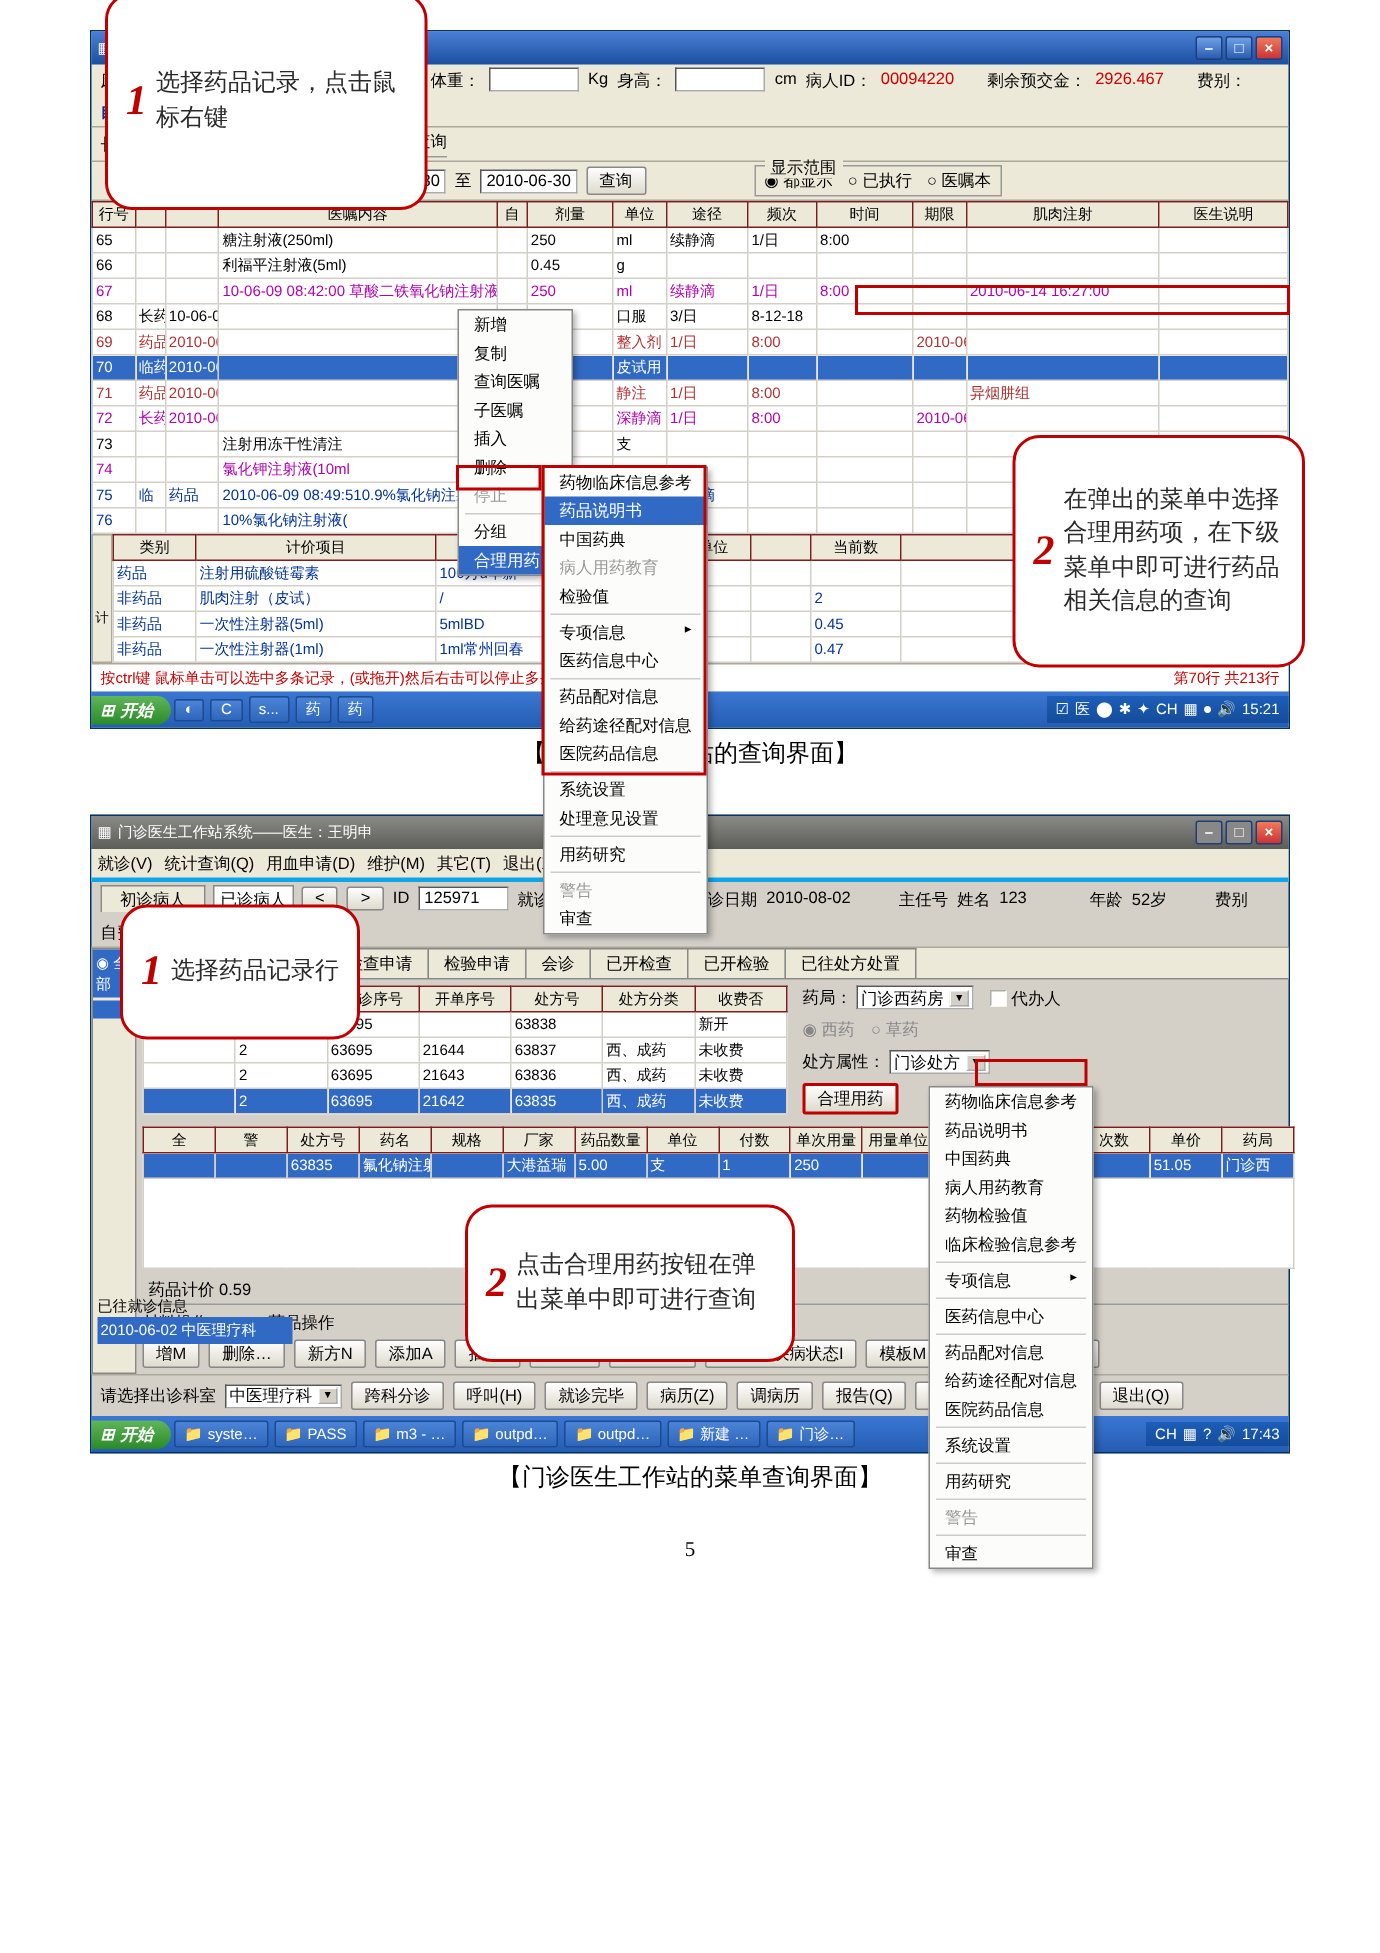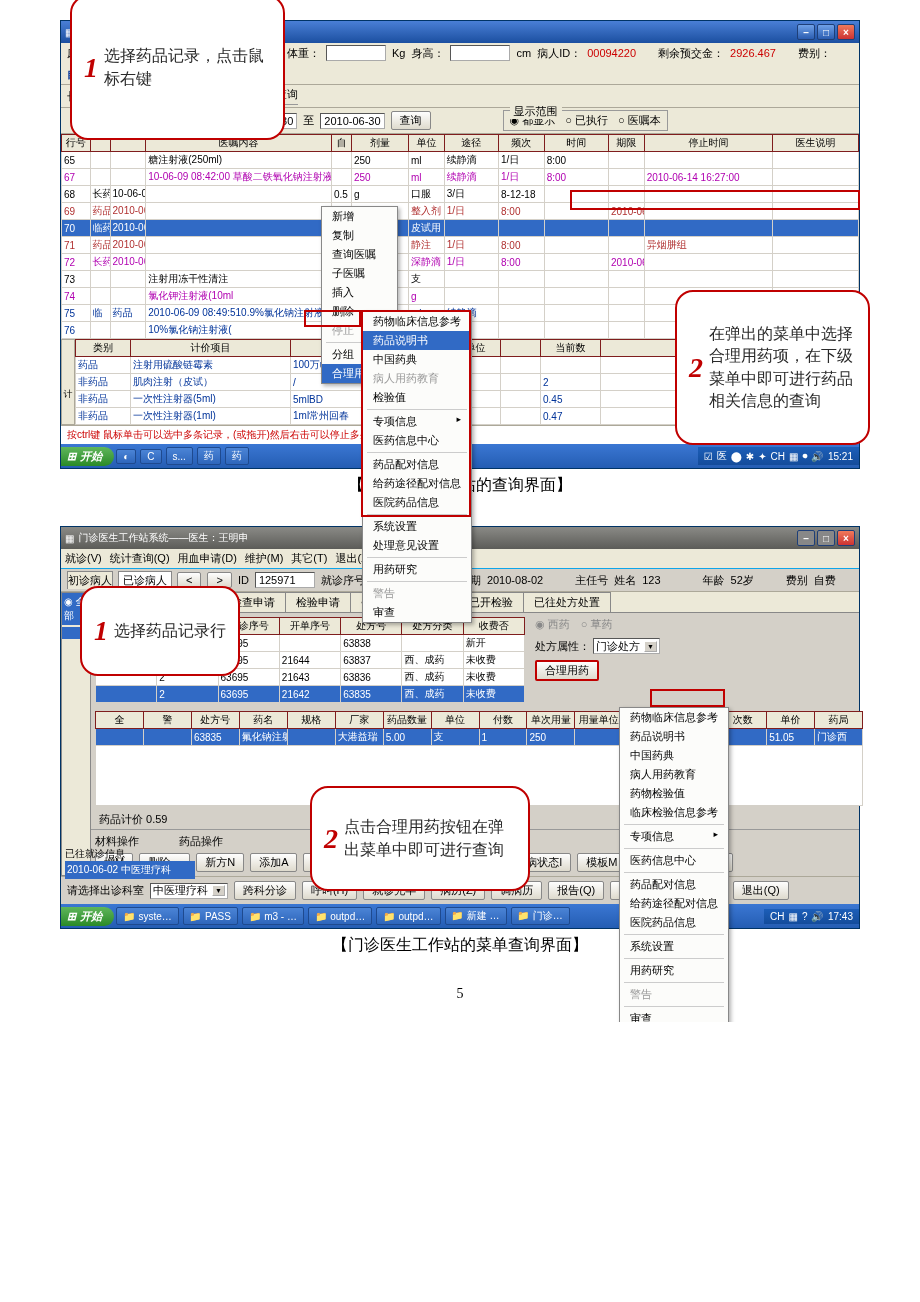--- a/index.html
+++ b/index.html
@@ -5,21 +5,21 @@
   * { box-sizing: border-box; margin: 0; padding: 0; }
   body { background: #fff; font-family: sans-serif; font-size: 10px; width: 920px; margin: 0 auto; }
   .page { padding: 20px 60px; }
   .figure { margin-bottom: 30px; position: relative; }
   .app-window { border: 1px solid #003366; background: #ece9d8; font-size: 10px; position: relative; }
   .titlebar { background: linear-gradient(to bottom, #4a7fd6, #1b4fa0); height: 22px; display: flex; justify-content: space-between; align-items: center; padding: 0 4px; color: #fff; }
   .titlebar-left { display: flex; align-items: center; gap: 4px; }
   .titlebar-icons { display: flex; gap: 2px; }
   .tb-btn { width: 18px; height: 16px; background: linear-gradient(to bottom,#6fa1e8,#2a5cb0); border: 1px solid #1e3f78; border-radius: 2px; display: flex; align-items: center; justify-content: center; color:#fff; font-size:10px; font-weight:bold; }
   .tb-btn.close { background: linear-gradient(to bottom,#f07a5b,#c33); }
-  .menubar { background: #ece9d8; padding: 2px 4px; border-bottom: 1px solid #0ea5e9; display:flex; gap:8px; font-size:11px; }
+  .menubar { background: #ece9d8; padding: 2px 4px; border-bottom: 3px solid #0ea5e9; display:flex; gap:8px; font-size:11px; }
   .toolbar-row { padding: 2px 6px; display: flex; flex-wrap: wrap; gap: 6px; align-items: center; border-bottom: 1px solid #aca899; font-size:11px; }
   .label { white-space: nowrap; }
   .value-blue { color: #003399; font-weight: bold; }
   .value-red { color: #cc0000; }
   .input-box { background:#fff; border:1px inset #aaa; padding:1px 3px; height:16px; display:inline-block; min-width:60px; }
   .btn { background: linear-gradient(to bottom,#fefefe,#dedacd); border:1px solid #888; padding:1px 8px; border-radius:2px; font-size:11px; }
   .radio-group { border:1px solid #999; padding:2px 6px; display:flex; gap:10px; align-items:center; }
   .grid { background:#fff; border:1px solid #888; font-size:10px; border-collapse:collapse; width:100%; table-layout:fixed; }
   .grid th { background:#ece9d8; border:1px solid #7f1d1d; padding:1px 2px; font-weight:normal; overflow:hidden; white-space:nowrap; }
   .grid td { border:1px solid #d4d0c8; padding:1px 2px; overflow:hidden; white-space:nowrap; height:14px; }
@@ -135,36 +135,51 @@
               <th></th>
               <th></th>
               <th>医嘱内容</th>
               <th>自</th>
               <th>剂量</th>
               <th>单位</th>
               <th>途径</th>
               <th>频次</th>
               <th>时间</th>
               <th>期限</th>
-              <th>停止时间</th>
+              <th>肌肉注射</th>
               <th>医生说明</th>
             </tr>
           </thead>
       <tbody id="f1-rows">
             <tr>
               <td>65</td>
               <td></td>
               <td></td>
               <td>糖注射液(250ml)</td>
               <td></td>
               <td>250</td>
               <td>ml</td>
               <td>续静滴</td>
               <td>1/日</td>
               <td>8:00</td>
+              <td></td>
+              <td></td>
+              <td></td>
+            </tr>
+            <tr>
+              <td>66</td>
+              <td></td>
+              <td></td>
+              <td>利福平注射液(5ml)</td>
+              <td></td>
+              <td>0.45</td>
+              <td>g</td>
+              <td></td>
+              <td></td>
+              <td></td>
               <td></td>
               <td></td>
               <td></td>
             </tr>
             <tr class="row-magenta">
               <td>67</td>
               <td></td>
               <td></td>
               <td>10-06-09 08:42:00 草酸二铁氧化钠注射液</td>
               <td></td>
@@ -410,21 +425,21 @@
             <span>✱</span>
             <span>✦</span>
         <span>CH</span>
         <span>▦</span>
             <span>⏺</span>
             <span>🔊</span>
         <span>15:21</span>
       </div>
     </div>
 
-    <div class="context-menu" style="left:260px; top:185px;" id="f1-cm-main">
+    <div class="context-menu" style="left:244px; top:185px;" id="f1-cm-main">
           <div class="mi">新增</div>
           <div class="mi">复制</div>
           <div class="mi">查询医嘱</div>
           <div class="mi">子医嘱</div>
           <div class="mi">插入</div>
           <div class="mi">删除</div>
           <div class="mi disabled">停止</div>
           <div class="sep"></div>
           <div class="mi">分组</div>
           <div class="mi highlight arrow">合理用药</div>
@@ -486,21 +501,21 @@
     <div class="menubar" id="f2-menubar">
           <span>就诊(V)</span>
           <span>统计查询(Q)</span>
           <span>用血申请(D)</span>
           <span>维护(M)</span>
           <span>其它(T)</span>
           <span>退出(X)</span>
         </div>
 
     <div class="toolbar-row">
-      <span class="tab" style="padding:1px 0">初诊病人</span>
+      <span class="tab" style="padding:1px 12px">初诊病人</span>
       <span class="tab active" style="padding:1px 4px">已诊病人</span>
       <button class="btn">&lt;</button>
       <button class="btn">&gt;</button>
       <span>ID</span>
       <span class="input-box">125971</span>
       <span>就诊序号</span>
       <span class="input-box">63695</span>
       <span>就诊日期</span>
       <span>2010-08-02</span>
       <span style="width:20px"></span>
@@ -583,20 +598,27 @@
                       <td>63695</td>
                       <td>21642</td>
                       <td>63835</td>
                       <td>西、成药</td>
                       <td>未收费</td>
                     </tr>
                   </tbody>
             </table>
           </div>
           <div style="flex:1;font-size:11px">
+            <div style="margin-bottom:6px">
+              <span>药局：</span>
+              <span class="select">
+                    <span>门诊西药房</span>
+                  </span>
+              <span style="margin-left:8px"><span class="checkbox"></span> <span>代办人</span></span>
+            </div>
             <div style="color:#888;margin-bottom:6px">
               <label>◉ <span>西药</span></label>
               <label style="margin-left:8px">○ <span>草药</span></label>
             </div>
             <div style="margin-bottom:6px">
               <span>处方属性：</span>
               <span class="select">
                     <span>门诊处方</span>
                   </span>
             </div>

